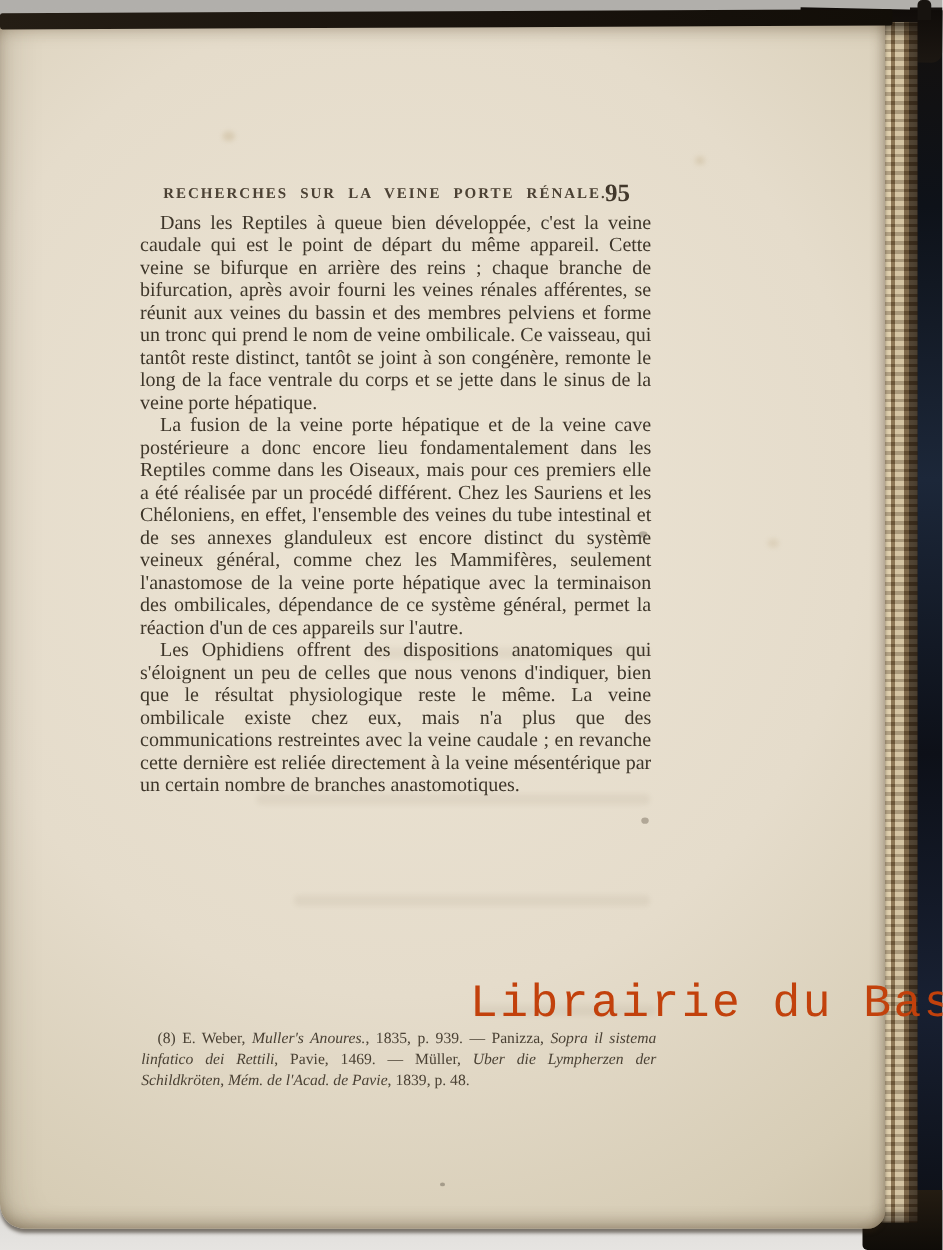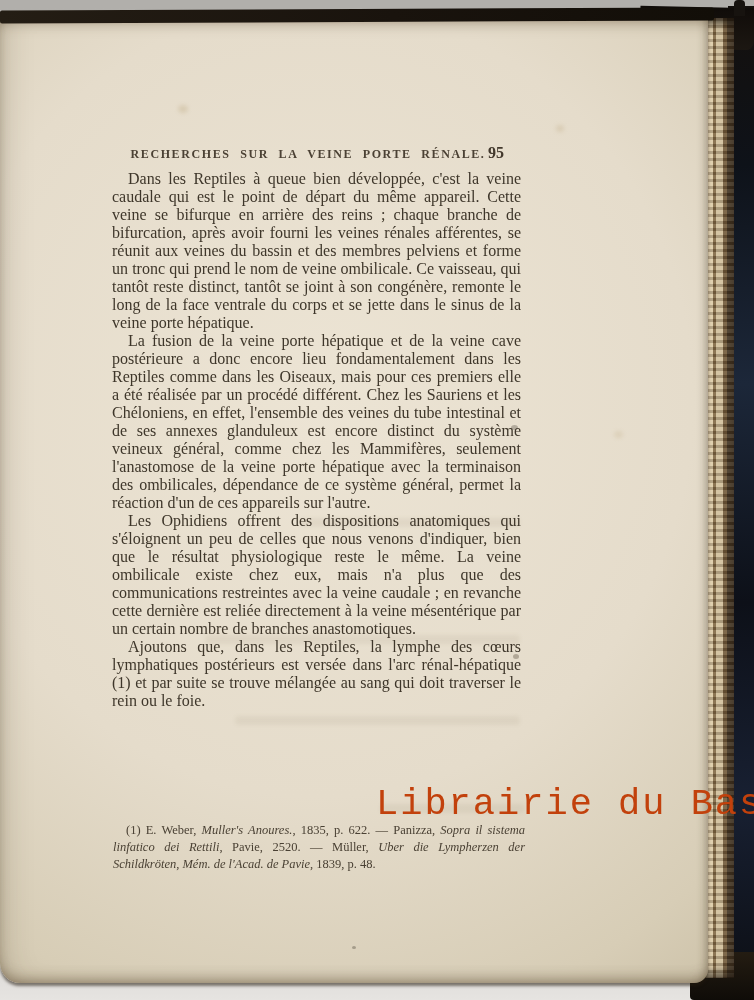--- a/index.html
+++ b/index.html
@@ -57,21 +57,21 @@
     background:linear-gradient(90deg,#241d14,#19130d 55%,#120e08);
     transform:rotate(-0.25deg);border-radius:2px;
   }
 
   
   .running-head{position:absolute;left:104px;top:134px;width:408px;height:24px;}
   .head-title{
     display:block;text-align:center;font-size:12px;font-weight:bold;
     letter-spacing:1.6px;word-spacing:5px;color:#4b4134;
   }
-  .folio{position:absolute;right:8px;top:-3px;font-size:16px;font-weight:600;color:#42382c;}
+  .folio{position:absolute;right:8px;top:-3px;font-size:20px;font-weight:600;color:#42382c;}
 
   
   .body-text{
     position:absolute;left:112px;top:157px;width:409px;
     color:#3e362a;font-size:16px;line-height:18px;text-align:justify;
   }
   .body-text p{margin:0;text-indent:16px;padding:0;}
 
   
   .footnote{
@@ -132,25 +132,24 @@
 
     <div class="running-head">
       <span class="head-title">RECHERCHES SUR LA VEINE PORTE RÉNALE.</span>
       <span class="folio">95</span>
     </div>
 
     <div class="body-text">
       <p>Dans les Reptiles à queue bien développée, c'est la veine caudale qui est le point de départ du même appareil. Cette veine se bifurque en arrière des reins ; chaque branche de bifurcation, après avoir fourni les veines rénales afférentes, se réunit aux veines du bassin et des membres pelviens et forme un tronc qui prend le nom de veine ombilicale. Ce vaisseau, qui tantôt reste distinct, tantôt se joint à son congénère, remonte le long de la face ventrale du corps et se jette dans le sinus de la veine porte hépatique.</p>
       <p>La fusion de la veine porte hépatique et de la veine cave postérieure a donc encore lieu fondamentalement dans les Reptiles comme dans les Oiseaux, mais pour ces premiers elle a été réalisée par un procédé différent. Chez les Sauriens et les Chéloniens, en effet, l'ensemble des veines du tube intestinal et de ses annexes glanduleux est encore distinct du système veineux général, comme chez les Mammifères, seulement l'anastomose de la veine porte hépatique avec la terminaison des ombilicales, dépendance de ce système général, permet la réaction d'un de ces appareils sur l'autre.</p>
       <p>Les Ophidiens offrent des dispositions anatomiques qui s'éloignent un peu de celles que nous venons d'indiquer, bien que le résultat physiologique reste le même. La veine ombilicale existe chez eux, mais n'a plus que des communications restreintes avec la veine caudale ; en revanche cette dernière est reliée directement à la veine mésentérique par un certain nombre de branches anastomotiques.</p>
-      <p>Ajoutons que, dans les Reptiles, la lymphe des cœurs lymphatiques postérieurs est versée dans l'arc rénal-hépatique (1) et par suite se trouve mélangée au sang qui doit traverser le rein ou le foie.</p>
     </div>
 
     <div class="footnote">
-      <span>(1) E. Weber, </span><span class="fn-italic">Muller's Anoures.</span><span>, 1835, p. 622. — Panizza, </span><span class="fn-italic">Sopra il sistema linfatico dei Rettili</span><span>, Pavie, 2520. — Müller, </span><span class="fn-italic">Uber die Lympherzen der Schildkröten</span><span>, </span><span class="fn-italic">Mém. de l'Acad. de Pavie</span><span>, 1839, p. 48.</span>
+      <span>(8) E. Weber, </span><span class="fn-italic">Muller's Anoures.</span><span>, 1835, p. 939. — Panizza, </span><span class="fn-italic">Sopra il sistema linfatico dei Rettili</span><span>, Pavie, 1469. — Müller, </span><span class="fn-italic">Uber die Lympherzen der Schildkröten</span><span>, </span><span class="fn-italic">Mém. de l'Acad. de Pavie</span><span>, 1839, p. 48.</span>
     </div>
 
   </div>
 
   <div class="top-band"></div>
 
   <div class="watermark">Librairie du Bassin</div>
 
 </div>
 

